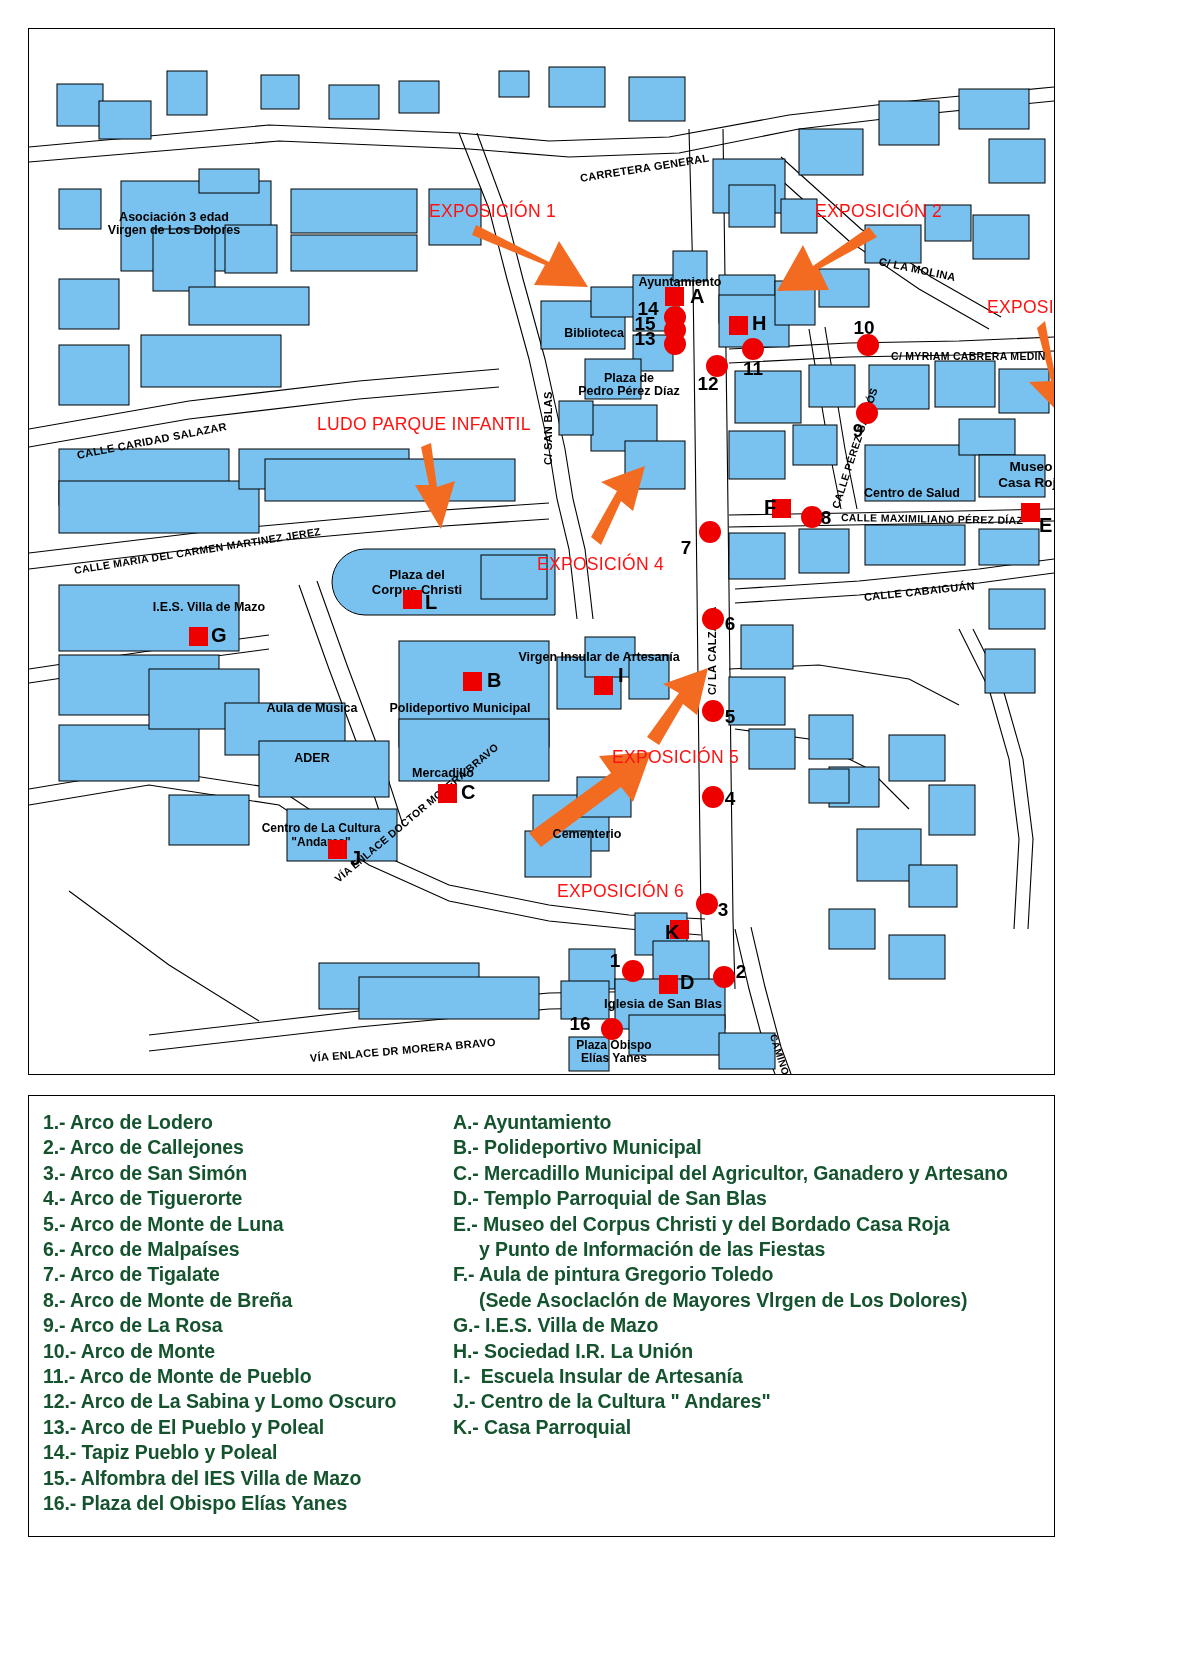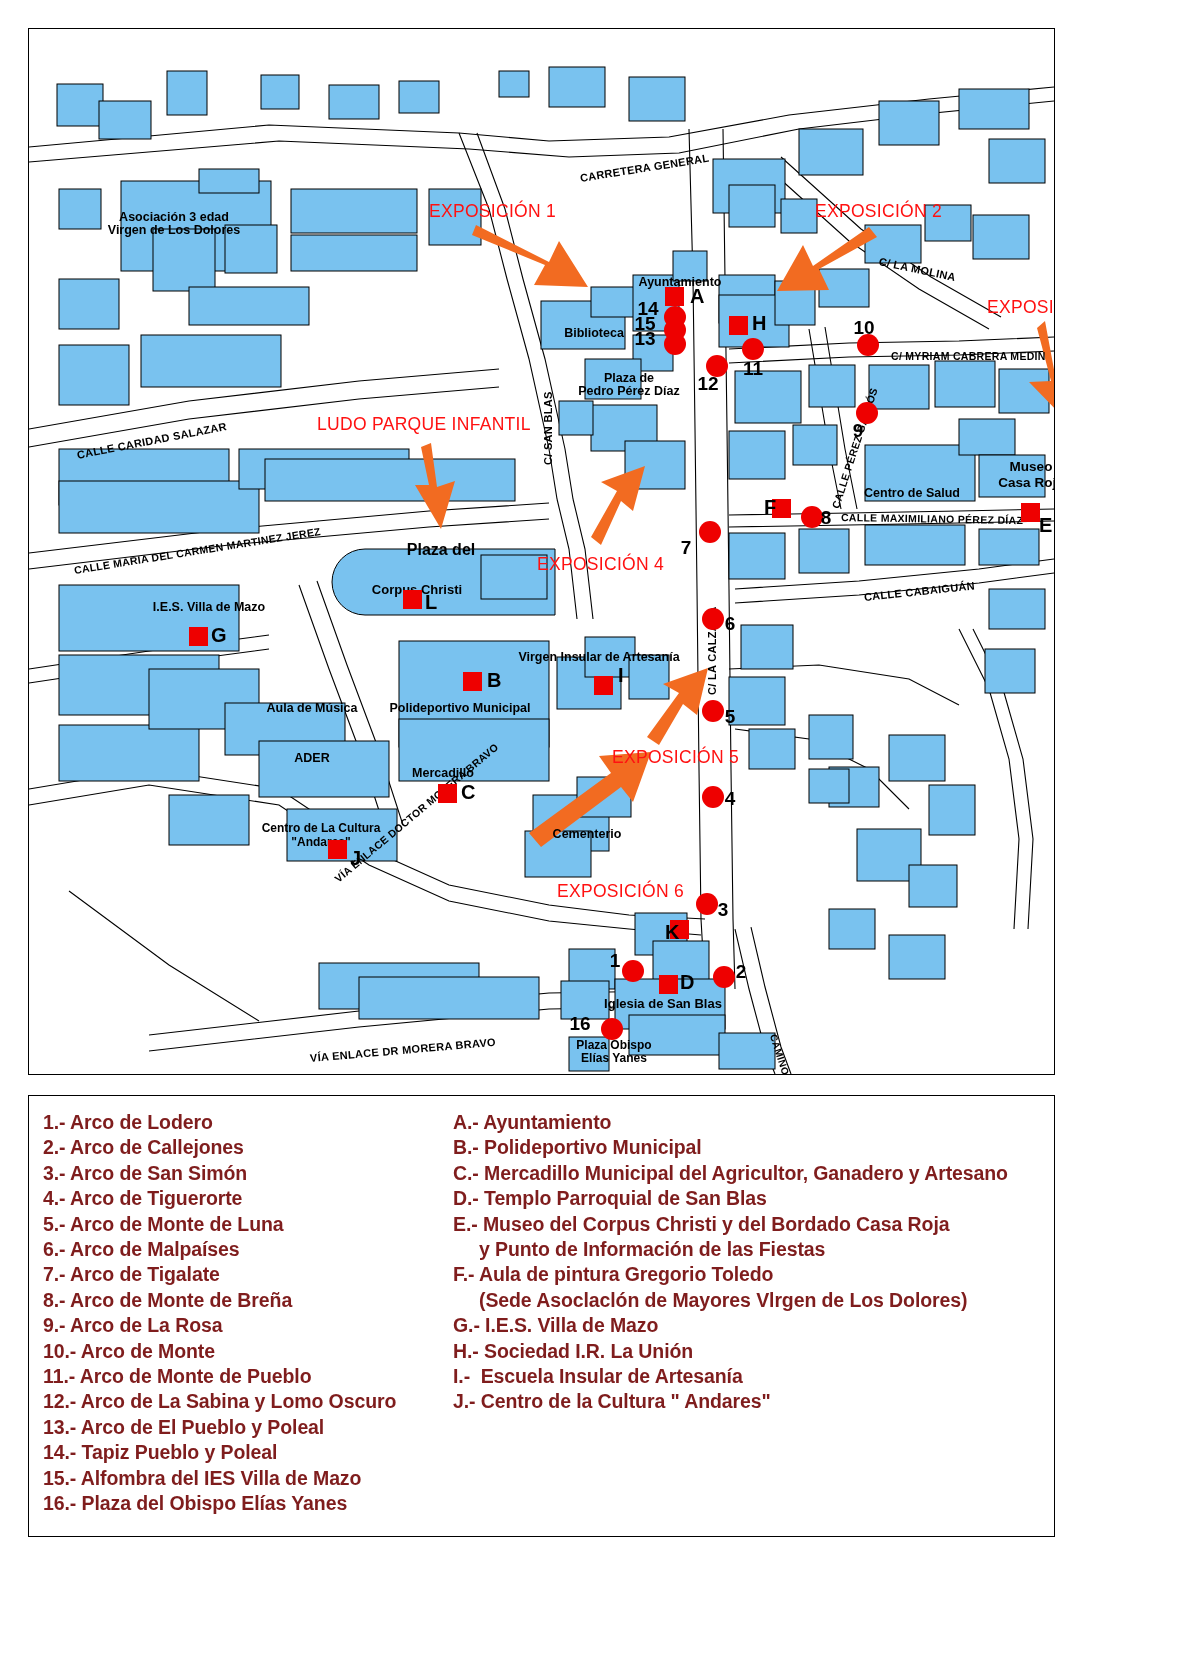--- a/index.html
+++ b/index.html
@@ -6,21 +6,21 @@
   body{width:1181px;height:1671px;font-family:"Liberation Sans",sans-serif;position:relative;overflow:hidden;}
 
   #map-frame{position:absolute;left:28px;top:28px;width:1025px;height:1045px;border:1.5px solid #000;background:#fff;overflow:hidden;}
   #map-canvas{position:absolute;left:0;top:0;width:100%;height:100%;}
 
   #legend-frame{position:absolute;left:28px;top:1095px;width:1025px;height:440px;border:1.5px solid #000;background:#fff;}
   .legend-cols{display:flex;padding:14px 0 0 0;height:100%;box-sizing:border-box;}
   .legend-col{padding-left:14px;box-sizing:border-box;}
   .legend-col.left{width:410px;}
   .legend-col.right{width:615px;}
-  .legend-line{font-size:19.5px;font-weight:bold;color:#7f1d1d;line-height:25.4px;white-space:pre;letter-spacing:-0.1px;}
+  .legend-line{font-size:19.5px;font-weight:bold;color:#14532d;line-height:25.4px;white-space:pre;letter-spacing:-0.1px;}
   .legend-line.indent{padding-left:26px;}
 
   .map-title{position:absolute;color:#ee0000;font-weight:bold;font-style:italic;
     font-size:44px;letter-spacing:0.5px;white-space:nowrap;
     -webkit-text-stroke:1.2px #ee0000;}
 
   .expo-label{position:absolute;color:#ff1111;font-size:17.5px;font-weight:normal;white-space:nowrap;letter-spacing:0.3px;}
 
   .map-text{position:absolute;color:#000;font-weight:bold;font-size:12.5px;white-space:nowrap;text-align:center;}
 
@@ -230,21 +230,21 @@
       <div class="expo-label" style="left: 288px; top: 385px;">LUDO PARQUE INFANTIL</div>
       <div class="map-text" style="font-size: 12.5px; left: 145px; top: 181px; transform: translateX(-50%);">Asociación 3 edad</div>
       <div class="map-text" style="font-size: 12.5px; left: 145px; top: 194px; transform: translateX(-50%);">Virgen de Los Dolores</div>
       <div class="map-text" style="font-size: 12.5px; left: 651px; top: 246px; transform: translateX(-50%);">Ayuntamiento</div>
       <div class="map-text" style="font-size: 12.5px; left: 565px; top: 297px; transform: translateX(-50%);">Biblioteca</div>
       <div class="map-text" style="font-size: 12.5px; left: 600px; top: 342px; transform: translateX(-50%);">Plaza de</div>
       <div class="map-text" style="font-size: 12.5px; left: 600px; top: 355px; transform: translateX(-50%);">Pedro Pérez Díaz</div>
       <div class="map-text" style="font-size: 12.5px; left: 875px; top: 457px; transform: translateX(-50%); padding-left: 16px;">Centro de Salud</div>
       <div class="map-text" style="font-size: 13.5px; left: 1002px; top: 430px; transform: translateX(-50%);">Museo</div>
       <div class="map-text" style="font-size: 13.5px; left: 1002px; top: 446px; transform: translateX(-50%);">Casa Roja</div>
-      <div class="map-text" style="font-size: 16px; left: 388px; top: 512px; transform: translateX(-50%); margin-left: 24px;">Plaza del</div>
+      <div class="map-text" style="font-size: 13px; left: 388px; top: 538px; transform: translateX(-50%);">Plaza del</div>
       <div class="map-text" style="font-size: 13px; left: 388px; top: 553px; transform: translateX(-50%);">Corpus Christi</div>
       <div class="map-text" style="font-size: 12.5px; left: 180px; top: 571px; transform: translateX(-50%);">I.E.S. Villa de Mazo</div>
       <div class="map-text" style="font-size: 12.5px; left: 570px; top: 621px; transform: translateX(-50%);">Virgen Insular de Artesanía</div>
       <div class="map-text" style="font-size: 12.5px; left: 283px; top: 672px; transform: translateX(-50%);">Aula de Música</div>
       <div class="map-text" style="font-size: 12.5px; left: 431px; top: 672px; transform: translateX(-50%);">Polideportivo Municipal</div>
       <div class="map-text" style="font-size: 12.5px; left: 283px; top: 722px; transform: translateX(-50%);">ADER</div>
       <div class="map-text" style="font-size: 12.5px; left: 414px; top: 737px; transform: translateX(-50%);">Mercadillo</div>
       <div class="map-text" style="font-size: 12px; left: 292px; top: 792px; transform: translateX(-50%);">Centro de La Cultura</div>
       <div class="map-text" style="font-size: 12px; left: 292px; top: 806px; transform: translateX(-50%);">"Andares"</div>
       <div class="map-text" style="font-size: 12.5px; left: 558px; top: 798px; transform: translateX(-50%);">Cementerio</div>
@@ -349,15 +349,16 @@
         <div class="legend-line">C.- Mercadillo Municipal del Agricultor, Ganadero y Artesano</div>
         <div class="legend-line">D.- Templo Parroquial de San Blas</div>
         <div class="legend-line">E.- Museo del Corpus Christi y del Bordado Casa Roja</div>
         <div class="legend-line indent">y Punto de Información de las Fiestas</div>
         <div class="legend-line">F.- Aula de pintura Gregorio Toledo</div>
         <div class="legend-line indent">(Sede Asoclaclón de Mayores Vlrgen de Los Dolores)</div>
         <div class="legend-line">G.- I.E.S. Villa de Mazo</div>
         <div class="legend-line">H.- Sociedad I.R. La Unión</div>
         <div class="legend-line">I.-  Escuela Insular de Artesanía</div>
         <div class="legend-line">J.- Centro de la Cultura " Andares"</div>
+        <div class="legend-line">K.- Casa Parroquial</div>
       </div>
   </div>
 </div>
 
 </body></html>

